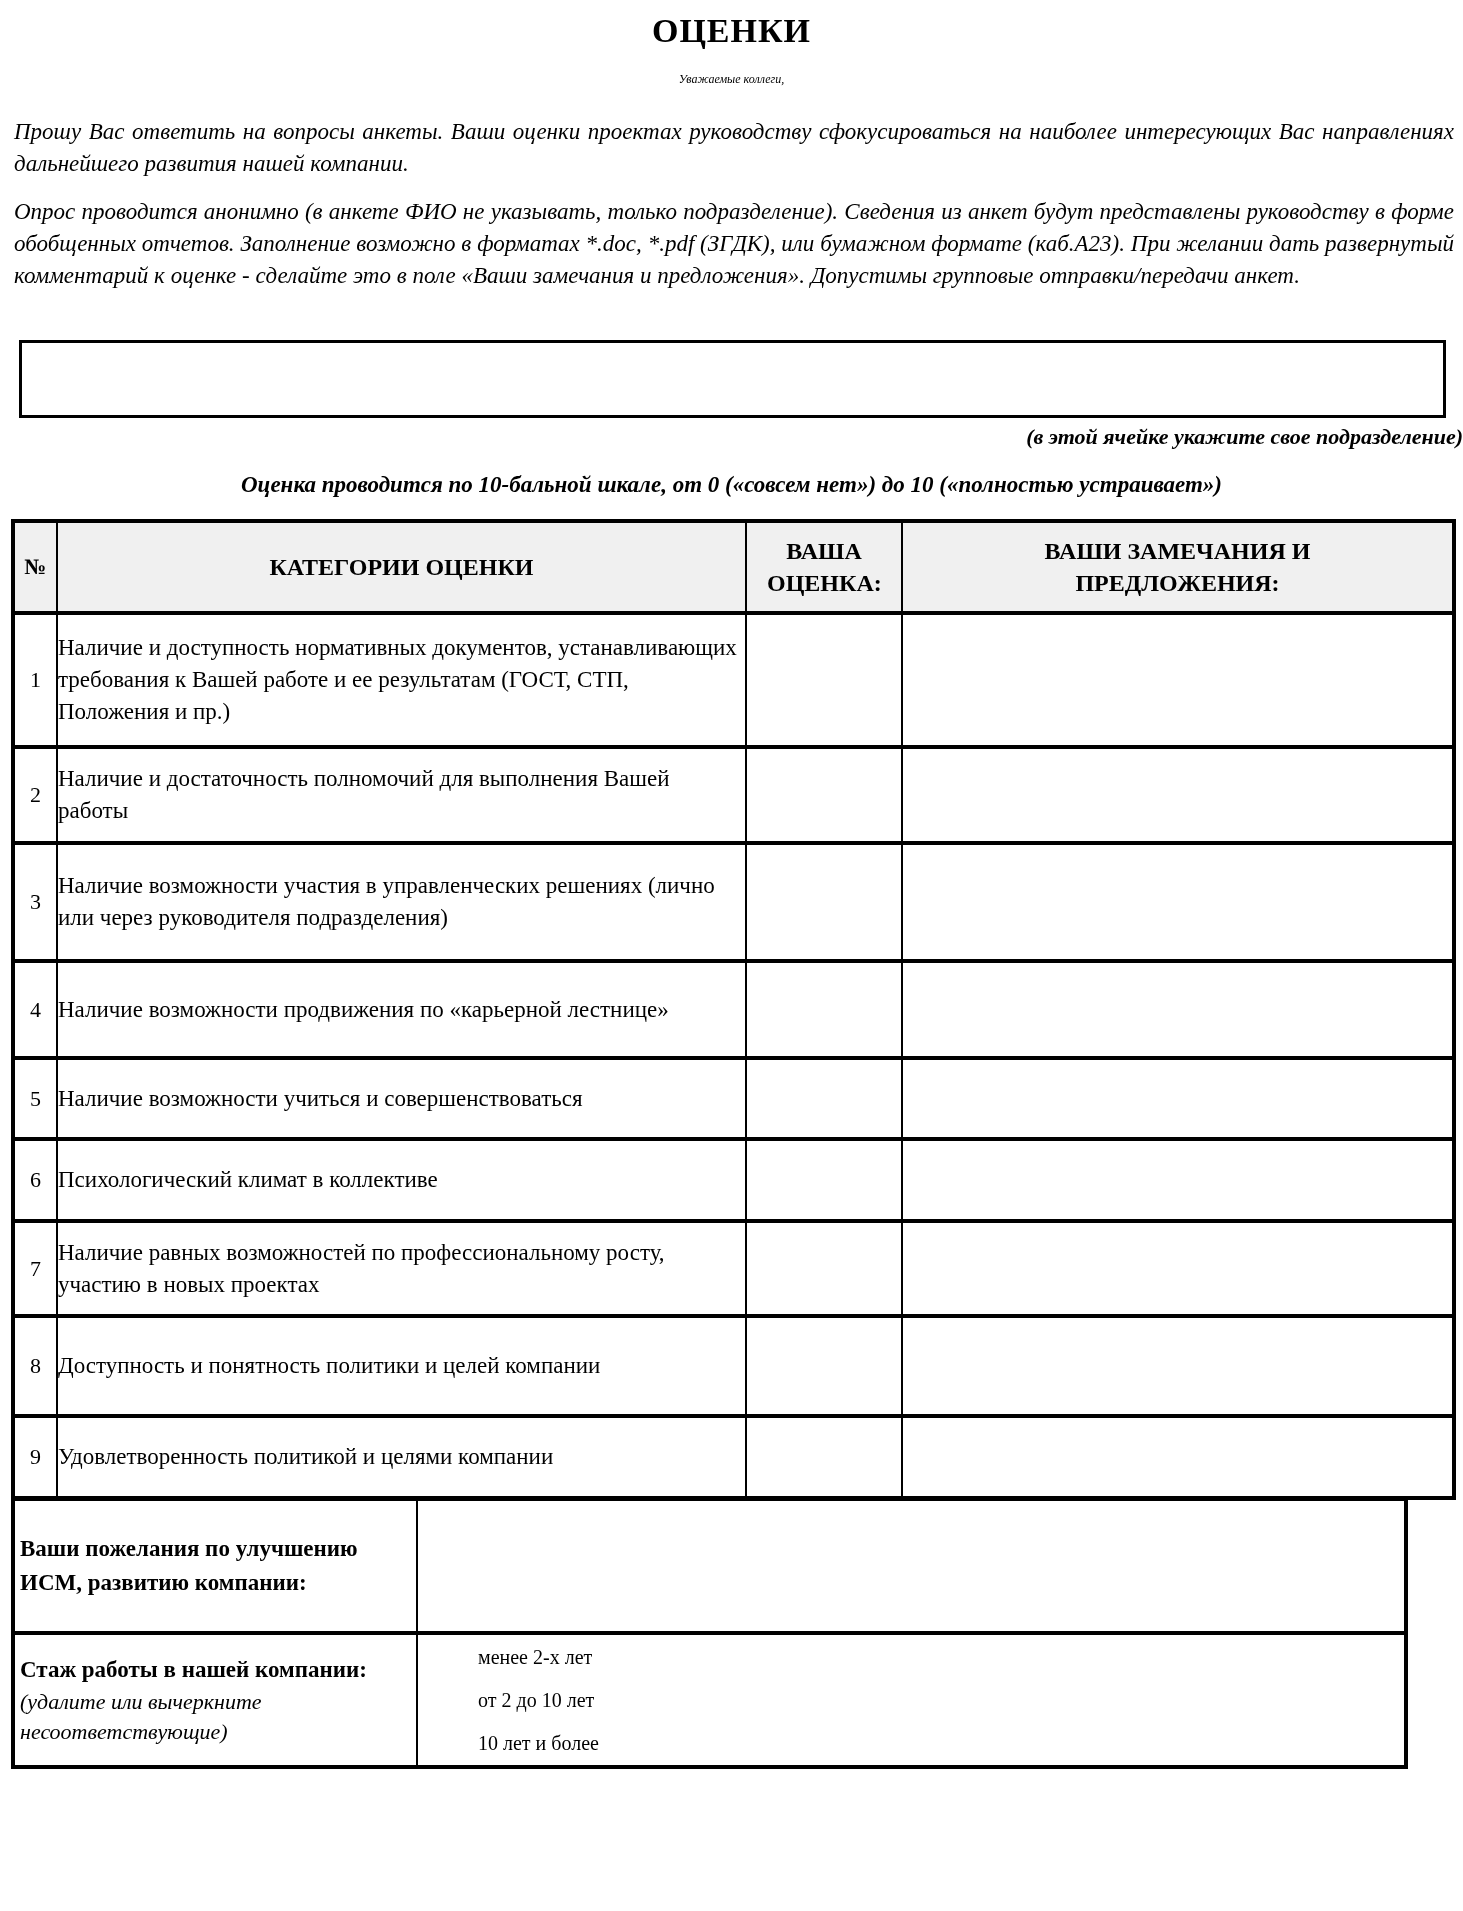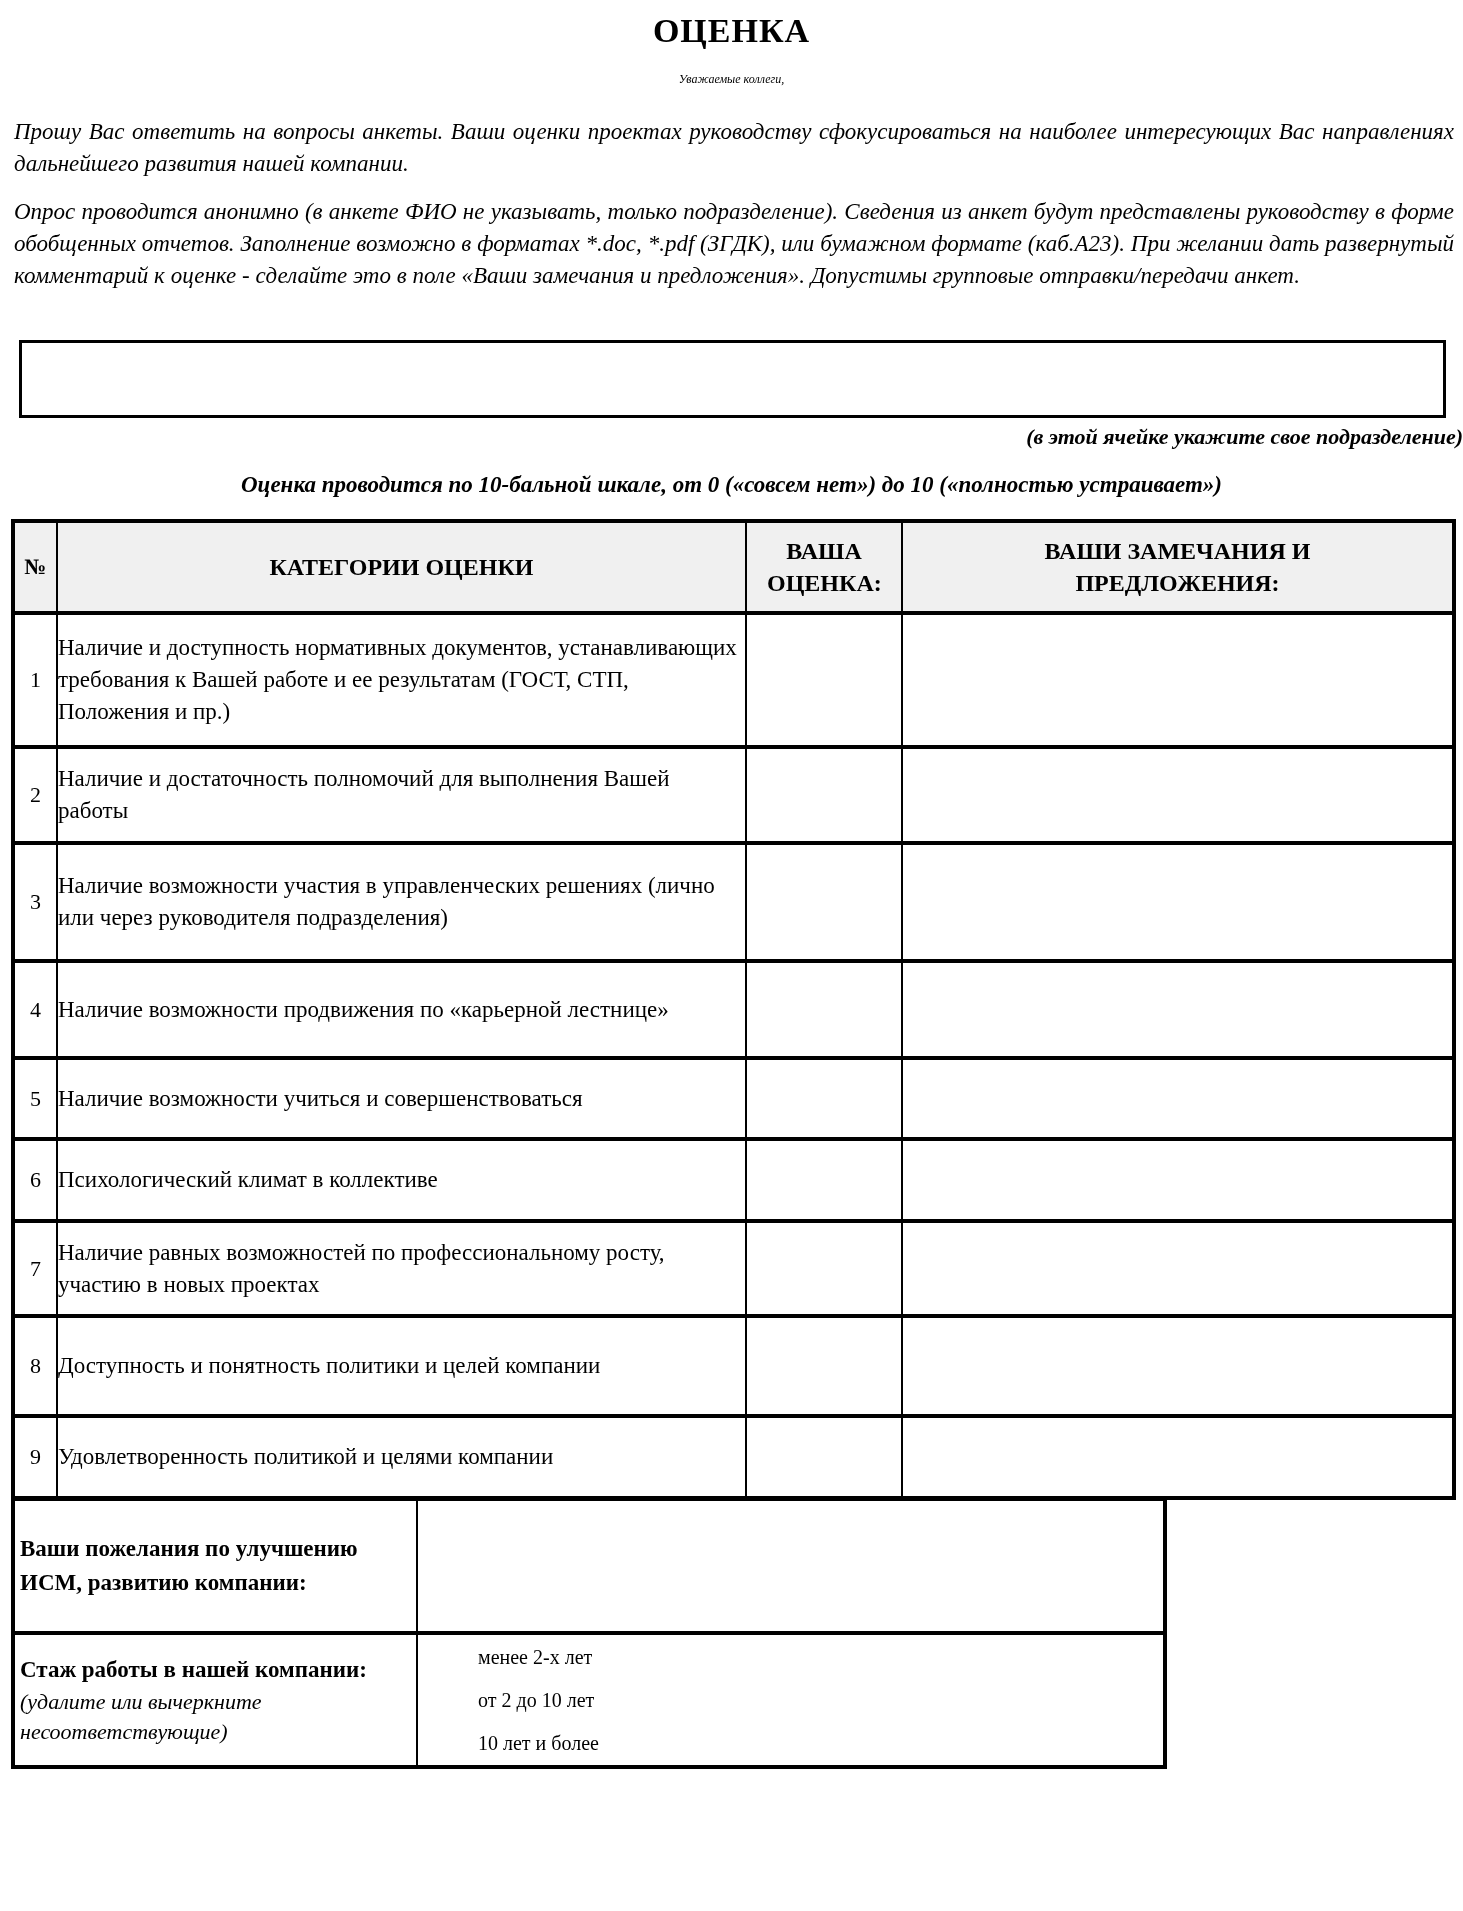--- a/index.html
+++ b/index.html
@@ -12,33 +12,33 @@
   .dept-box{position:absolute;left:19px;top:340px;width:1427px;height:78px;border:3px solid #000;box-sizing:border-box;}
   .dept-hint{position:absolute;top:424px;left:0;width:1463px;text-align:right;font-style:italic;font-weight:bold;font-size:22px;}
   .scale-note{position:absolute;top:472px;left:0;width:1463px;text-align:center;font-style:italic;font-weight:bold;font-size:23px;}
   table.main{position:absolute;left:11px;top:519px;width:1445px;border-collapse:collapse;table-layout:fixed;}
   table.main td,table.main th{border:2px solid #000;padding:0;vertical-align:middle;}
   table.main tr{border-top:4px solid #000;}
   table.main{border:4px solid #000;}
   th{background:#f0f0f0;font-weight:bold;font-size:24px;line-height:32px;}
   .c-num{width:44px;text-align:center;font-size:22px;}
   .cat-text{font-size:23px;line-height:32px;padding-left:5px;}
-  table.bottom{position:absolute;left:11px;top:1497px;width:1156px;border-collapse:collapse;table-layout:fixed;border:4px solid #000;border-top:none;}
+  table.bottom{position:absolute;left:11px;top:1497px;width:1397px;border-collapse:collapse;table-layout:fixed;border:4px solid #000;border-top:none;}
   table.bottom td{border:2px solid #000;vertical-align:middle;padding:0;}
   table.bottom tr{border-top:4px solid #000;}
   .lbl{width:400px;padding-left:5px !important;font-size:23px;line-height:34px;}
   .lbl b{font-weight:bold;}
   .lbl i{font-style:italic;font-size:22px;line-height:30px;display:block;}
   .opts{padding-left:60px !important;font-size:20px;line-height:43px;}
   .opt{display:block;}
 </style>
 </head>
 <body>
 
-<div class="title">ОЦЕНКА</div>
+<div class="title">ОЦЕНКИ</div>
 <div class="greet">Уважаемые коллеги,</div>
 <div class="para p1">Прошу Вас ответить на вопросы анкеты. Ваши оценки проектах руководству сфокусироваться на наиболее интересующих Вас направлениях дальнейшего развития нашей компании.</div>
 <div class="para p2">Опрос проводится анонимно (в анкете ФИО не указывать, только подразделение). Сведения из анкет будут представлены руководству в форме обобщенных отчетов. Заполнение возможно в форматах *.doc, *.pdf (ЗГДК), или бумажном формате (каб.А23). При желании дать развернутый комментарий к оценке - сделайте это в поле «Ваши замечания и предложения». Допустимы групповые отправки/передачи анкет.</div>
 
 <div class="dept-box"></div>
 <div class="dept-hint">(в этой ячейке укажите свое подразделение)</div>
 <div class="scale-note">Оценка проводится по 10-бальной шкале, от 0 («совсем нет») до 10 («полностью устраивает»)</div>
 
 <table class="main">
   <colgroup>

